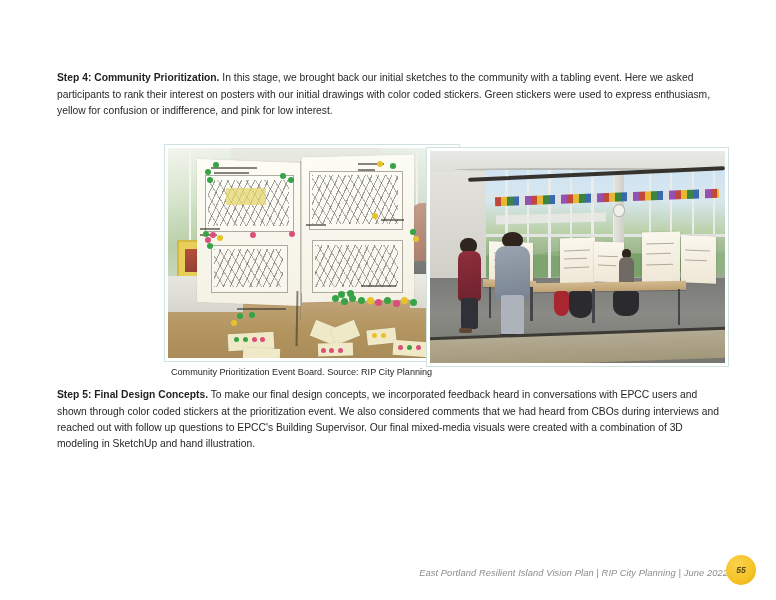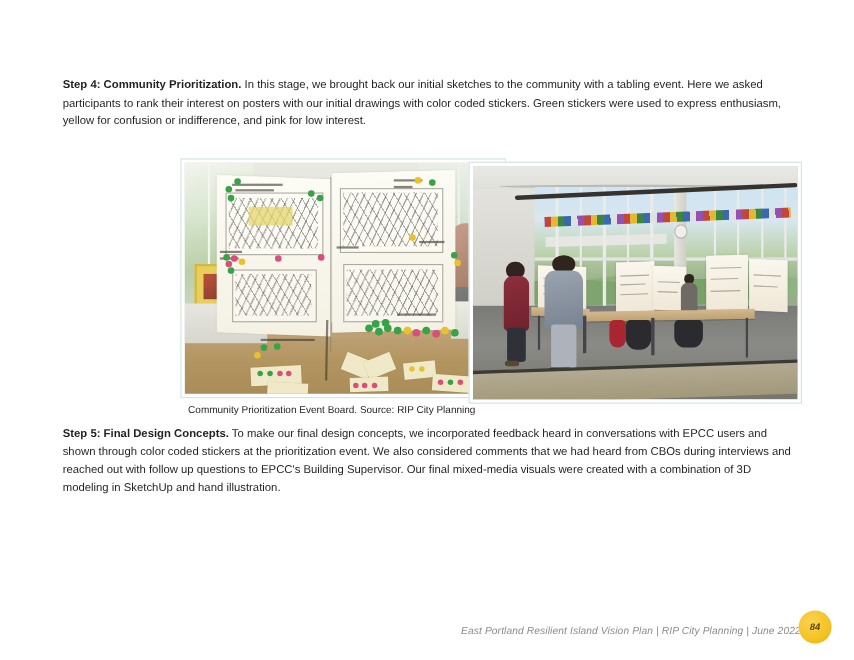--- a/index.html
+++ b/index.html
@@ -497,16 +497,16 @@
       </div>
     </div>
   </figure>
 
   <p class="para" id="para-step5"><b>Step 5: Final Design Concepts.</b><span> To make our final design concepts, we incorporated feedback heard in conversations with EPCC users and shown through color coded stickers at the prioritization event. We also considered comments that we had heard from CBOs during interviews and reached out with follow up questions to EPCC's Building Supervisor. Our final mixed-media visuals were created with a combination of 3D modeling in SketchUp and hand illustration.</span></p>
 
   <div id="footer">
     <div id="footer-text">East Portland Resilient Island Vision Plan  |  RIP City Planning  |  June 2022</div>
   </div>
   <div id="page-badge">
-    <span>84</span>
+    <span>55</span>
   </div>
 
 </div>
 
 </body></html>

